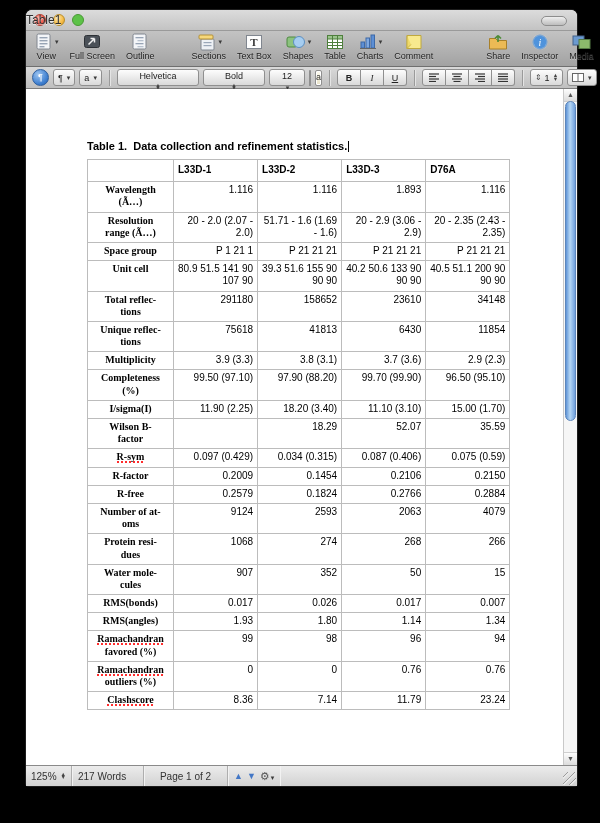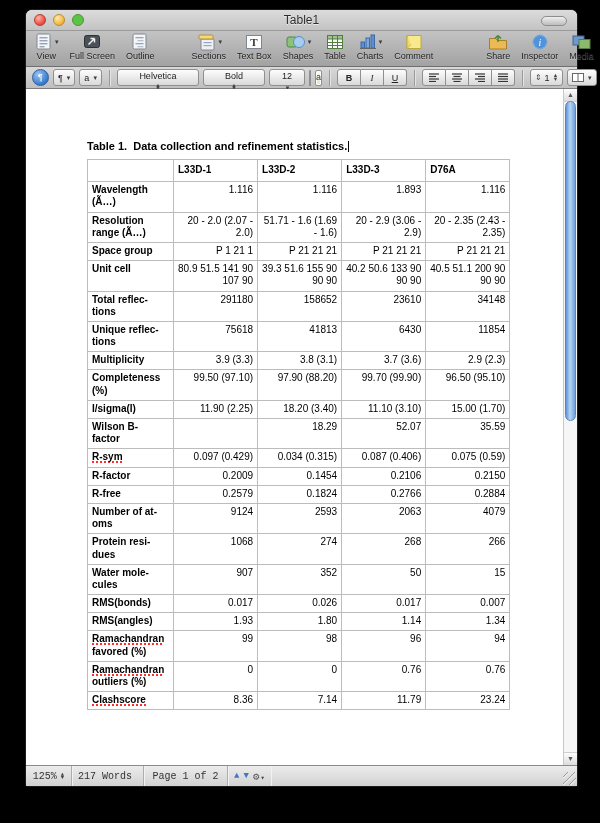--- a/index.html
+++ b/index.html
@@ -7,21 +7,21 @@
   .window{position:absolute;left:26px;top:10px;width:551px;height:776px;background:#fff;
     border-radius:6px 6px 3px 3px;box-shadow:0 0 0 1px #1c1c1c;display:flex;flex-direction:column;}
   
   .titlebar{height:20px;border-radius:6px 6px 0 0;flex:0 0 auto;position:relative;
     background:linear-gradient(#dcdcdc,#c3c3c3);border-bottom:1px solid #9a9a9a;}
   .traffic{position:absolute;left:8px;top:4px;display:flex;gap:7px;}
   .light{width:12px;height:12px;border-radius:50%;box-sizing:border-box;}
   .light.red{background:radial-gradient(circle at 35% 30%,#ffb3a8,#f25648 60%,#c33a2c);border:1px solid #b03e31;}
   .light.yellow{background:radial-gradient(circle at 35% 30%,#ffe9b0,#f6bc46 60%,#cd9427);border:1px solid #ba8f2b;}
   .light.green{background:radial-gradient(circle at 35% 30%,#c8f0b7,#5dc248 60%,#3a9b2b;);border:1px solid #499934;background-color:#5dc248;}
-  .win-title{position:absolute;left:0;right:0;top:3px;text-align:center;font-size:12px;color:#2e2e2e;
+  .win-title{position:absolute;left:0;right:0;top:3px;text-align:left;font-size:12px;color:#2e2e2e;
     text-shadow:0 1px 0 rgba(255,255,255,.6);}
   .pill{position:absolute;right:10px;top:6px;width:24px;height:8px;border-radius:5px;
     background:linear-gradient(#efefef,#bdbdbd);border:1px solid #8d8d8d;}
   
   .toolbar{height:36px;flex:0 0 auto;background:linear-gradient(#c3c3c3,#a2a2a2);
     border-bottom:1px solid #6f6f6f;display:flex;align-items:flex-start;padding:2px 8px 0 8px;box-sizing:border-box;}
   .tb-item{display:flex;flex-direction:column;align-items:center;margin-right:11px;cursor:default;}
   .tb-icon{height:18px;display:flex;align-items:center;}
   .tb-label{font-size:9px;color:#1f1f1f;white-space:nowrap;margin-top:0px;text-shadow:0 1px 0 rgba(255,255,255,.35);}
   .tb-arrow{font-size:7px;color:#3a3a3a;margin-left:1px;}
@@ -47,35 +47,35 @@
   .b{font-weight:bold}.i{font-style:italic;font-family:"Liberation Serif",serif}.u{text-decoration:underline}
   .align-svg{display:block}
   
   .content{flex:1 1 auto;position:relative;background:#fff;overflow:hidden;padding-left:46px;}
   .caption{position:absolute;left:61px;top:51px;font-size:11px;font-weight:bold;color:#000;white-space:pre;}
   .caret{display:inline-block;width:1px;height:11px;background:#000;vertical-align:-2px;margin-left:1px;}
   table.doc{position:absolute;left:61px;top:70px;border-collapse:collapse;table-layout:fixed;}
   table.doc th,table.doc td{border:1px solid #bcbcbc;font-size:10px;line-height:1.22;vertical-align:top;
     padding:2px 4px 3px 4px;white-space:pre;color:#000;}
   table.doc th{font-weight:bold;text-align:left;padding-top:4px;padding-bottom:5px;background:#fff;}
-  td.rowlabel{font-weight:bold;text-align:left;}
+  td.rowlabel{font-weight:bold;text-align:center;font-family:Liberation Serif, serif;}
   td.val{text-align:right;font-weight:normal;}
   .misspelled{background:repeating-linear-gradient(90deg,#ff2d2d 0 2px,rgba(0,0,0,0) 2px 4px) left bottom/100% 2px no-repeat;
     padding-bottom:1px;}
   
   .scrollbar{position:absolute;top:0;right:0;width:14px;bottom:0;background:#f6f6f6;border-left:1px solid #c9c9c9;box-sizing:border-box;}
   .sb-arrow{position:absolute;left:0;right:0;height:12px;background:linear-gradient(#fdfdfd,#dcdcdc);
     color:#555;font-size:7px;text-align:center;line-height:12px;}
   .sb-arrow.up{top:0;border-bottom:1px solid #cfcfcf;}
   .sb-arrow.down{bottom:0;border-top:1px solid #cfcfcf;}
   .sb-thumb{position:absolute;left:1px;width:11px;top:12px;height:320px;border-radius:6px;
     background:linear-gradient(90deg,#5f93d6,#b5d7f5 45%,#6f9fdc);border:1px solid #5c86bb;box-sizing:border-box;}
   
   .statusbar{height:20px;flex:0 0 auto;background:linear-gradient(#ececec,#d2d2d2);border-top:1px solid #8a8a8a;
-    display:flex;align-items:center;font-size:10px;color:#333;position:relative;font-family:Liberation Mono, monospace;}
+    display:flex;align-items:center;font-size:10px;color:#333;position:relative;}
   .sb-seg{display:flex;align-items:center;justify-content:center;height:100%;box-sizing:border-box;
     border-right:1px solid #aeaeae;box-shadow:1px 0 0 #f2f2f2;padding:0 6px;gap:4px;}
   .nav-tri{font-size:9px;color:#4377c6;}
   .gear{font-size:11px;color:#555;}
   .grip{position:absolute;right:1px;bottom:1px;width:13px;height:13px;
     background:repeating-linear-gradient(135deg,rgba(0,0,0,0) 0 3px,#9b9b9b 3px 4px,#e8e8e8 4px 5px);}
 </style>
 </head>
 <body>
 

